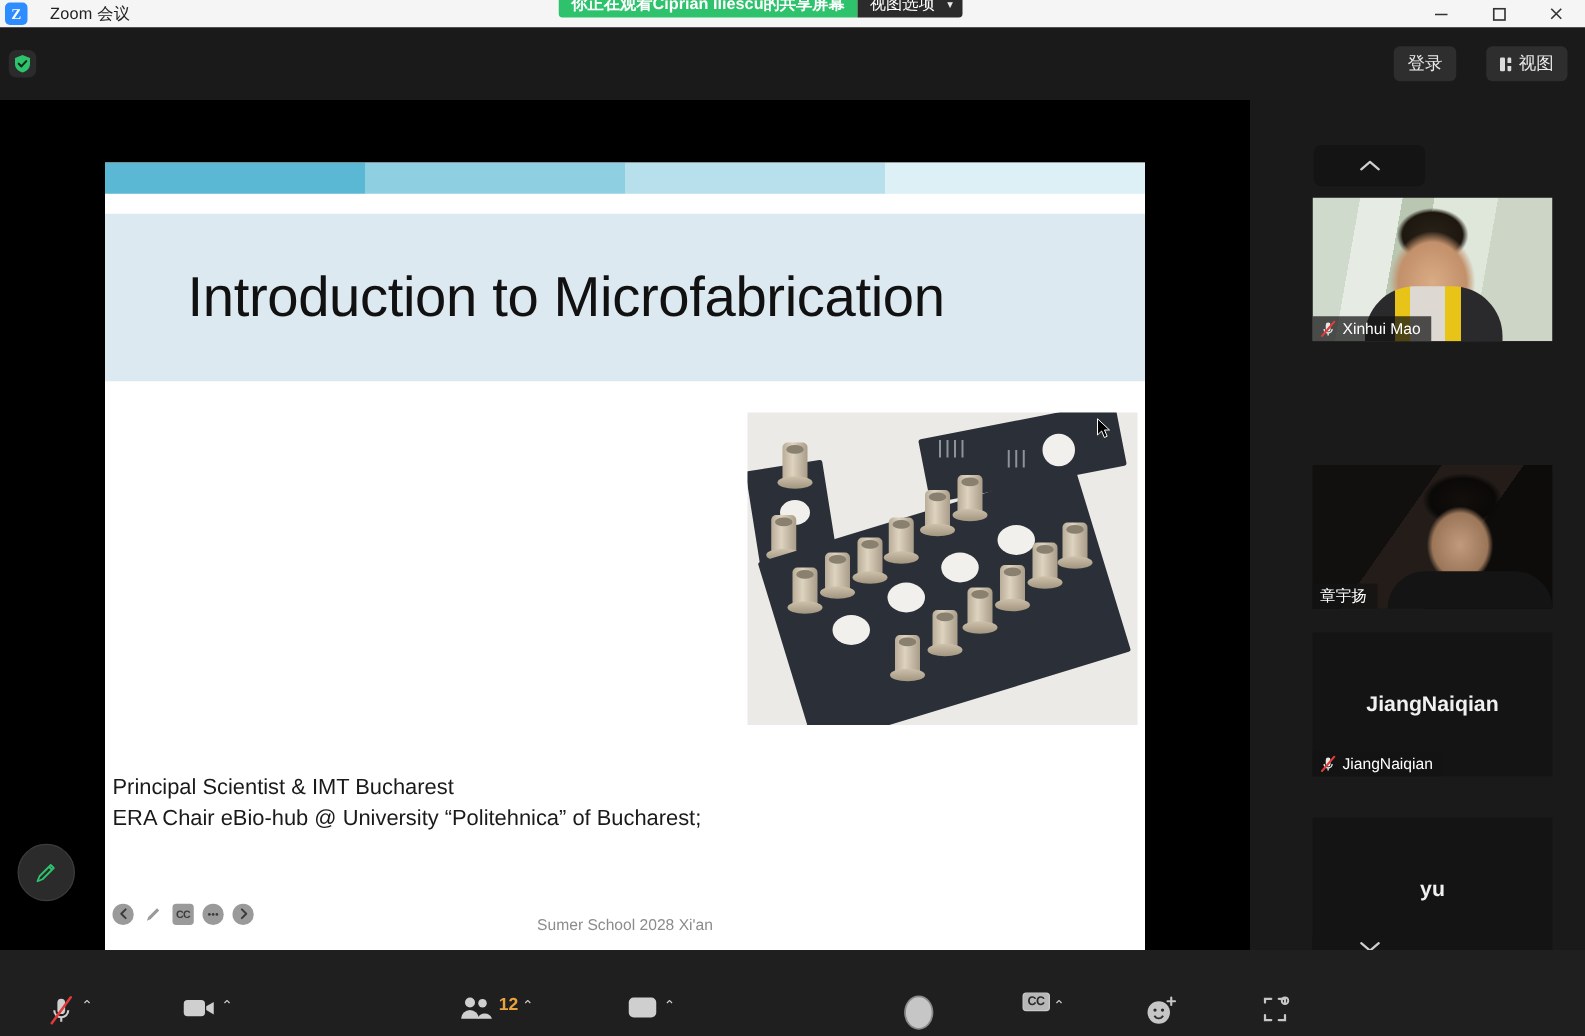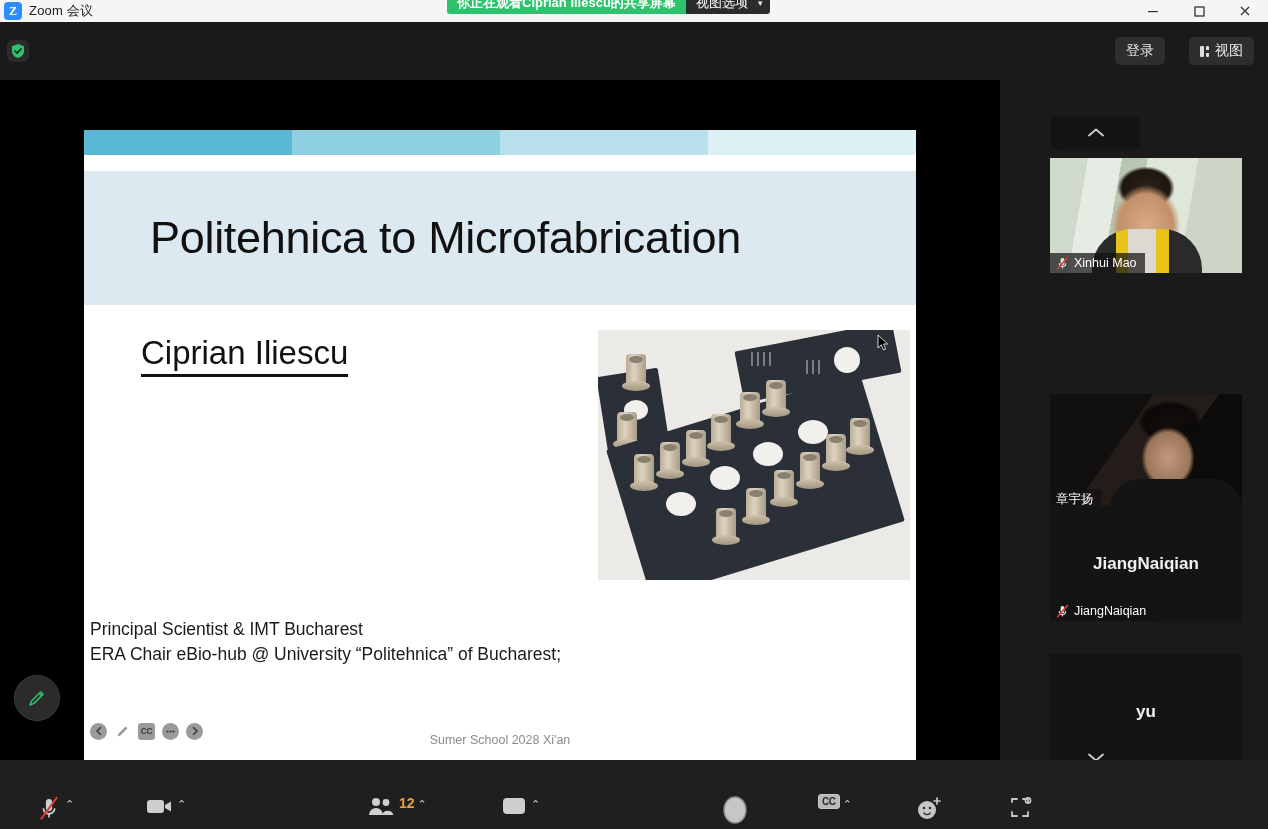--- a/index.html
+++ b/index.html
@@ -16,21 +16,21 @@
     position:absolute; left:0; top:0; width:1268px; height:22px;
     background:#f5f5f5; color:#1b1b1b;
     display:flex; align-items:center;
   }
   #tb-logo {
     width:18px; height:18px; margin-left:4px; border-radius:4px;
     background:#2d8cff; color:#fff; font-size:12px; font-weight:bold;
     display:flex; align-items:center; justify-content:center;
     font-family:"Liberation Serif", serif;
   }
-  #tb-title { margin-left:7px; font-size:13px; color:#222; letter-spacing:.2px; }
+  #tb-title { margin-left:18px; font-size:13px; color:#222; letter-spacing:.2px; }
   #tb-spacer { flex:1; }
   .win-btn {
     width:46px; height:22px; display:flex; align-items:center; justify-content:center;
     color:#333; font-size:13px;
   }
   .win-btn svg { display:block; }
 
   
   #share-banner {
     position:absolute; left:447px; top:-8px; height:22px;
@@ -153,21 +153,21 @@
     display:flex; align-items:center; justify-content:center;
   }
   #scroll-up { top:36px; }
   #scroll-down { top:660px; }
   .thumb {
     position:absolute; left:50px; width:192px; height:115px;
     overflow:hidden; background:#141414;
   }
   #thumb0 { top:78px;text-align:center; }
   #thumb1 { top:194px; }
-  #thumb2 { top:314px; }
+  #thumb2 { top:292px; }
   #thumb3 { top:426px; }
   #thumb4 { top:574px; }
   .name-tag {
     position:absolute; left:0; bottom:0; height:20px;
     background:rgba(20,20,20,0.72); color:#fff; font-size:12.5px;
     display:flex; align-items:center; gap:5px; padding:0 8px 0 6px;
     max-width:100%; white-space:nowrap;
   }
   .initials {
     position:absolute; left:0; top:0; width:100%; height:100%;
@@ -290,24 +290,23 @@
 
   <div id="slide">
     <div id="accent-bar">
         <div style="background: rgb(91, 184, 212); flex: 1 1 0%;"></div>
         <div style="background: rgb(142, 208, 226); flex: 1 1 0%;"></div>
         <div style="background: rgb(184, 224, 236); flex: 1 1 0%;"></div>
         <div style="background: rgb(220, 240, 246); flex: 1 1 0%;"></div>
       </div>
 
     <div id="title-band">
-      <div id="slide-title">Politehnica to Microfabrication</div>
-    </div>
-
-    <div id="author">Ciprian Iliescu</div>
+      <div id="slide-title">Introduction to Microfabrication</div>
+    </div>
+
 
     <div id="affil">
       <div>Principal Scientist &amp; IMT Bucharest</div>
       <div>ERA Chair eBio-hub @ University “Politehnica” of Bucharest;</div>
     </div>
 
     <div id="slide-footer">Sumer School 2028 Xi'an</div>
 
     <div id="photo">
       <div class="chip" style="left:140px;top:6px;width:160px;height:52px;transform:rotate(-11deg);"></div>

